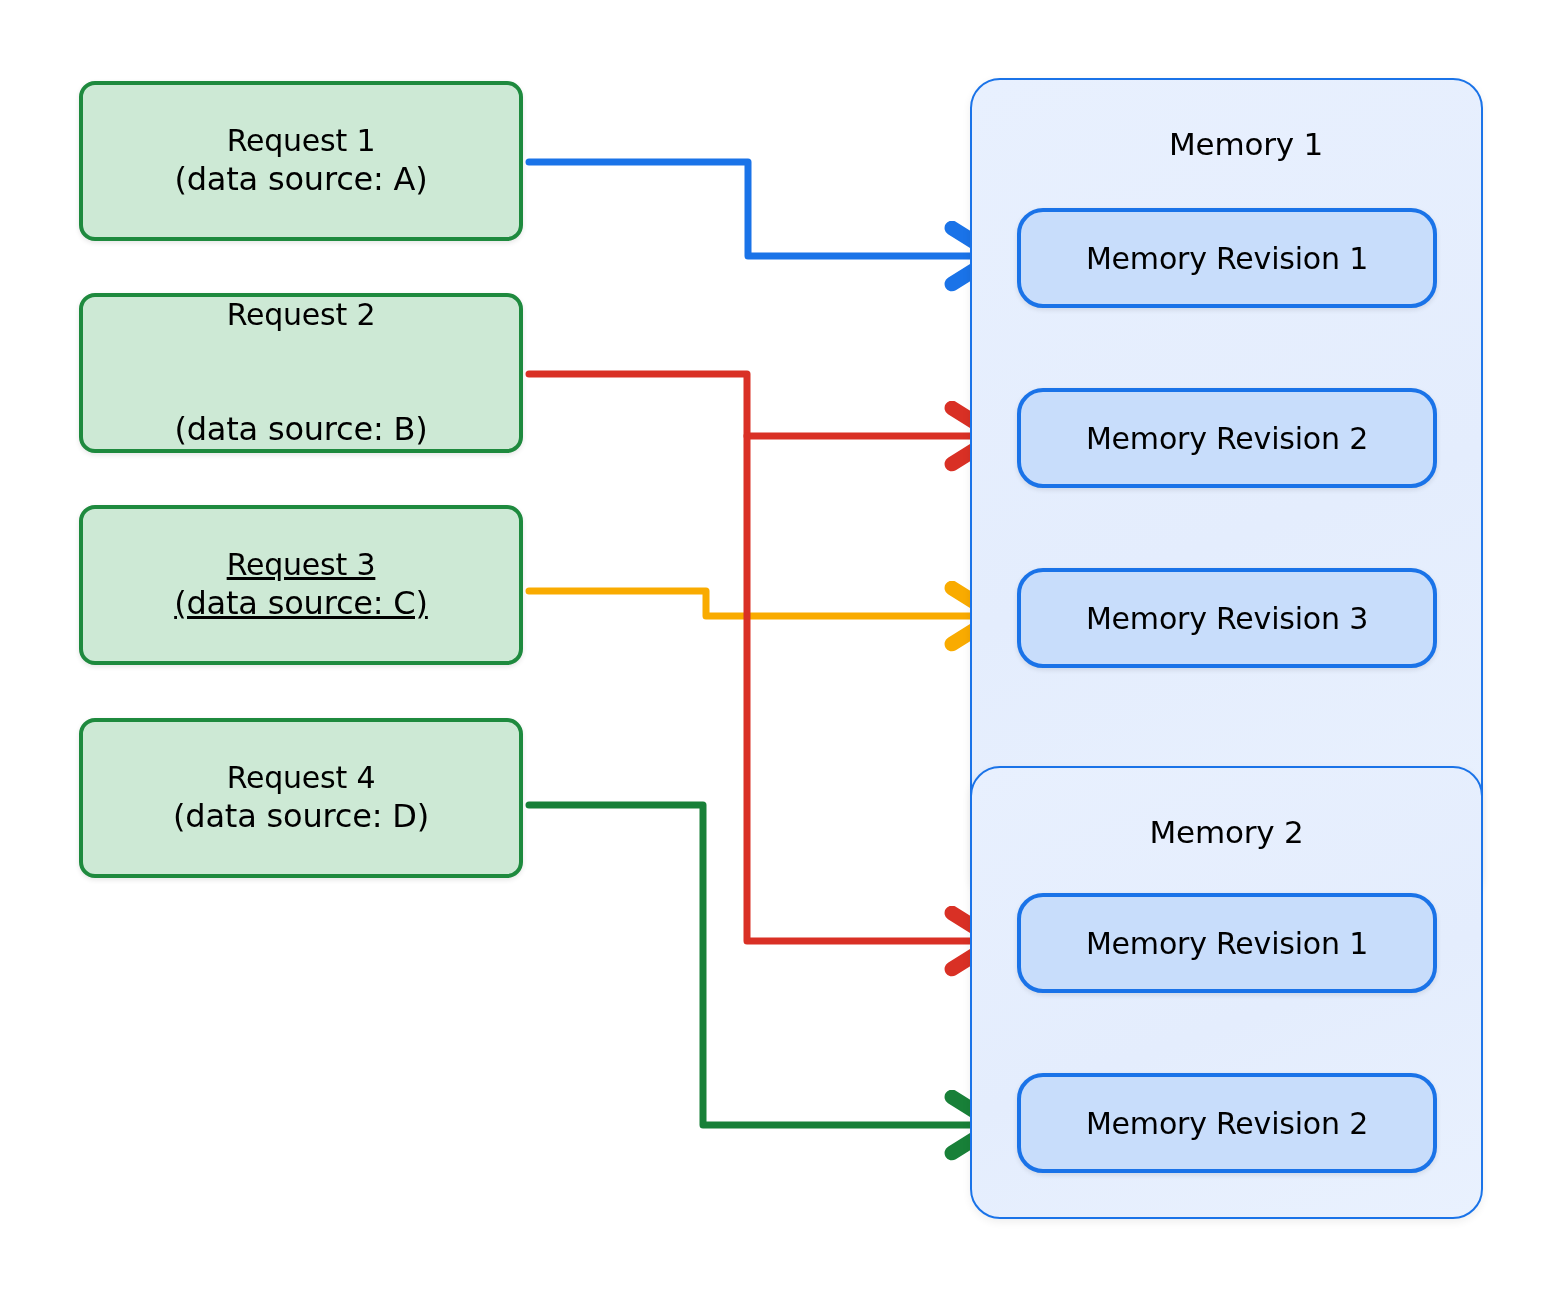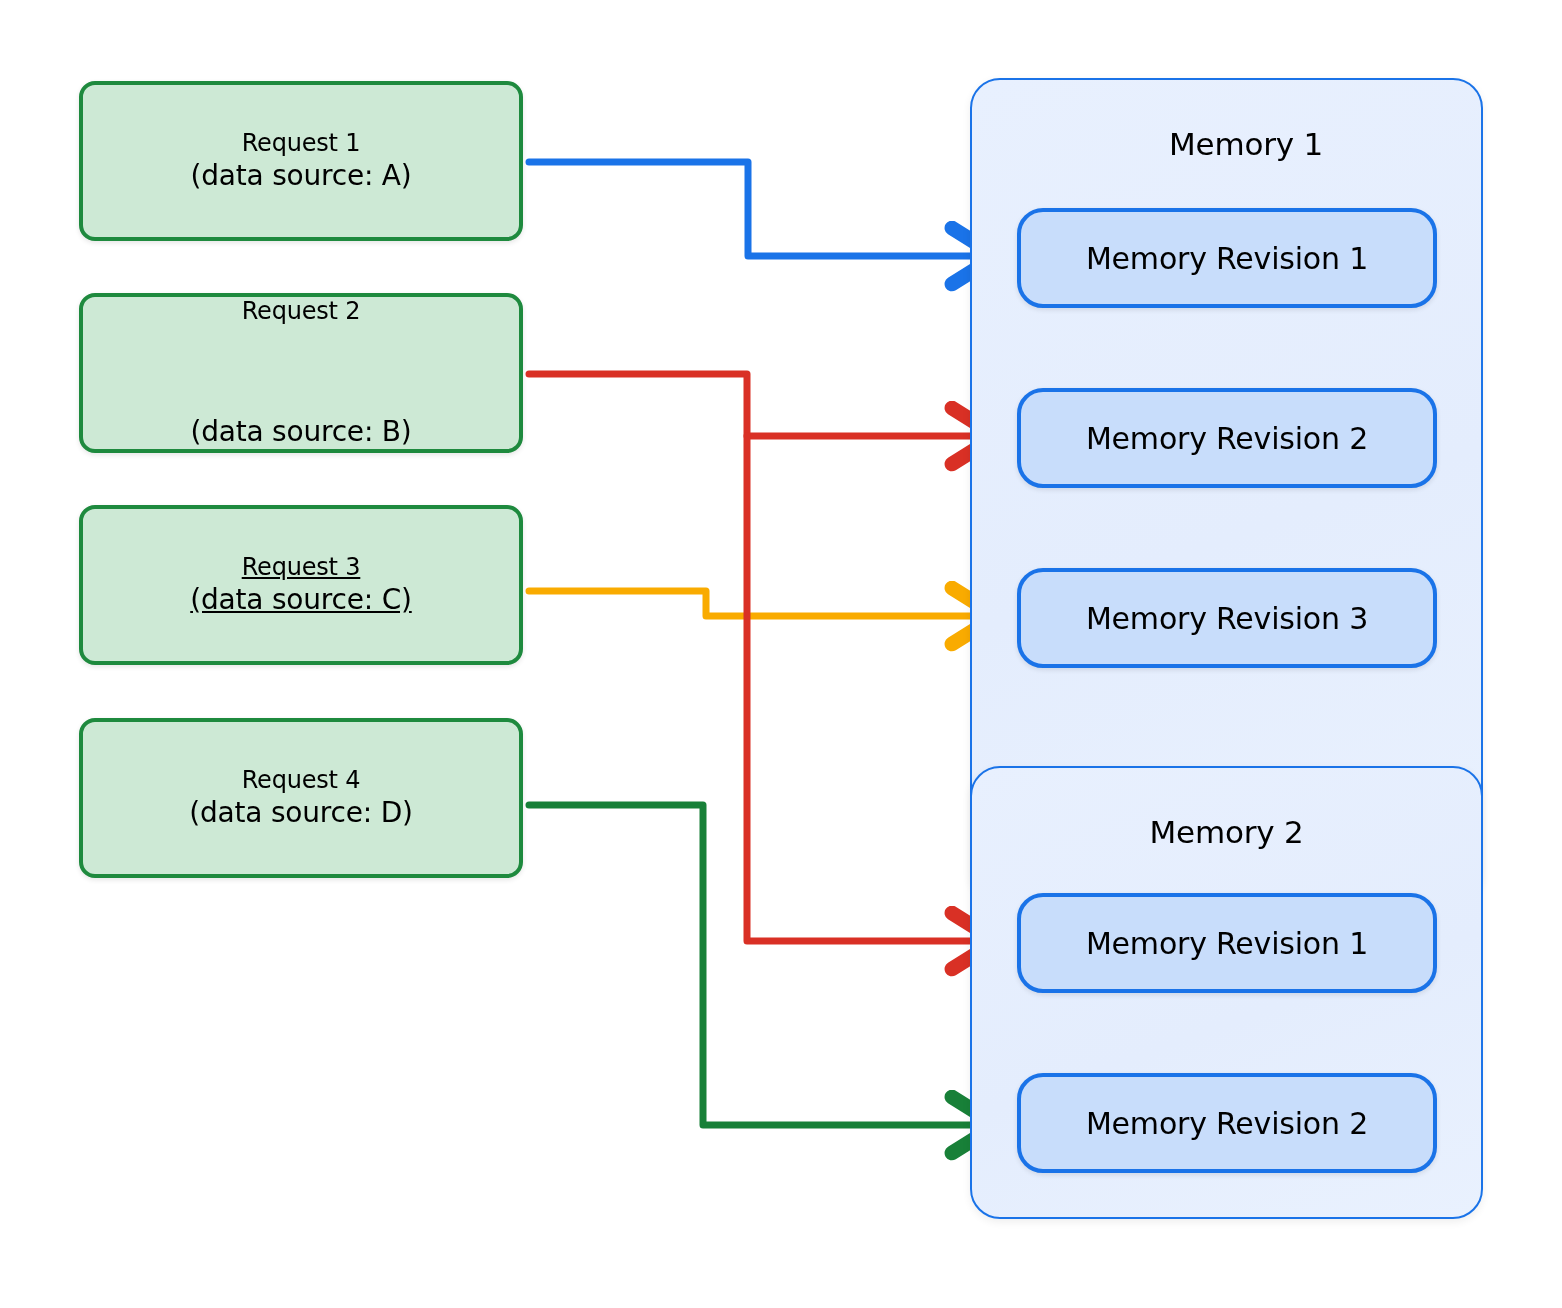--- a/index.html
+++ b/index.html
@@ -35,27 +35,27 @@
     background: #cde9d5;
     border: 4px solid #1e8a3e;
     border-radius: 16px;
     display: flex;
     flex-direction: column;
     align-items: center;
     justify-content: center;
     box-shadow: 0 2px 5px rgba(0,0,0,0.10);
   }
   .request-title {
-    font-size: 24px;
+    font-size: 30px;
     color: #000000;
     line-height: 1.22;
     letter-spacing: -0.2px;
   }
   .request-subtitle {
-    font-size: 28px;
+    font-size: 32px;
     color: #000000;
     line-height: 1.22;
     letter-spacing: -0.2px;
   }
   
   .memory-container {
     position: absolute;
     left: 970px;
     width: 513px;
     box-sizing: border-box;

